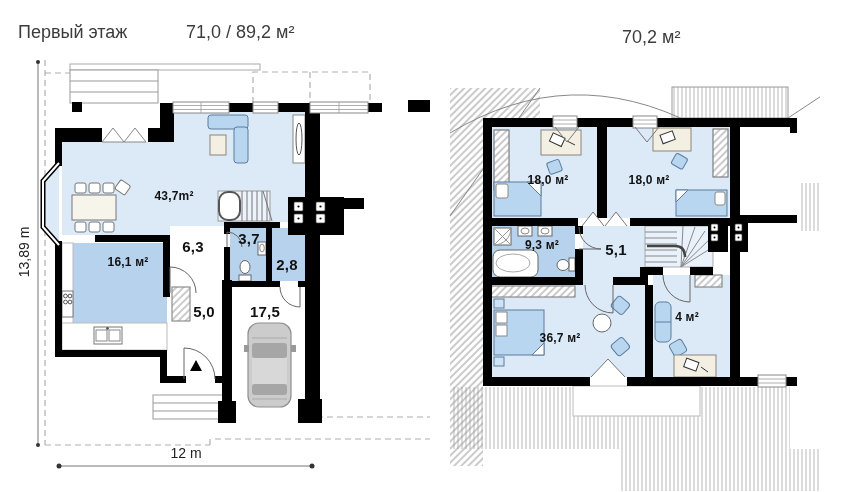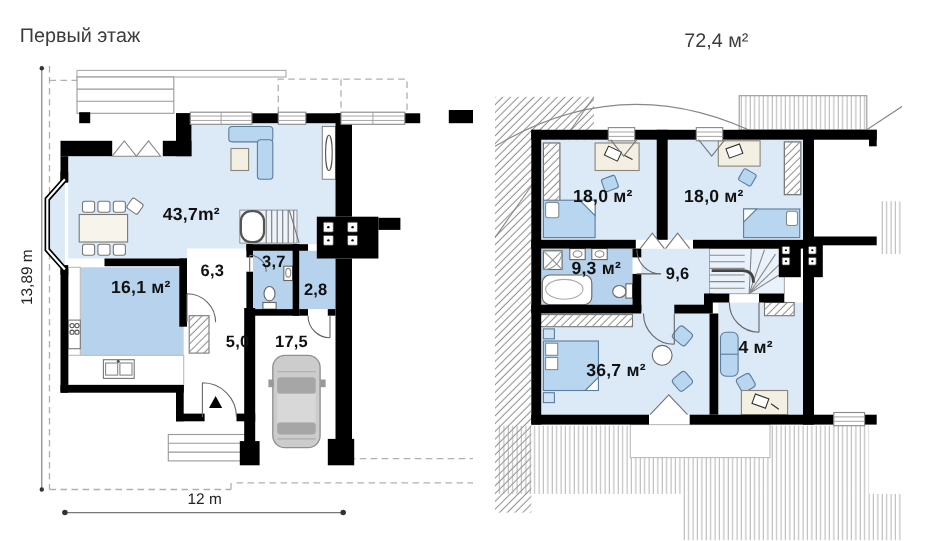--- a/index.html
+++ b/index.html
@@ -1,33 +1,34 @@
 <!DOCTYPE html>
 <html><head>
 <meta charset="utf-8">
 <style>
   html,body{margin:0;padding:0;background:#fff;}
   .page{position:relative;width:820px;height:492px;background:#fff;
         font-family:"Liberation Sans",sans-serif;overflow:hidden;}
   .hdr{position:absolute;font-size:18px;color:#3c3c3c;white-space:nowrap;}
   .lbl{position:absolute;transform:translate(-50%,-50%);font-weight:bold;color:#111;
        white-space:nowrap;letter-spacing:0.2px;}
-  .lbl.big{font-size:16px;}
+  .lbl.big{font-size:12px;}
   .lbl.sm{font-size:15px;}
   .dim{position:absolute;transform:translate(-50%,-50%);font-size:14px;color:#222;white-space:nowrap;}
   .dim.vert{transform:translate(-50%,-50%) rotate(-90deg);}
   svg{position:absolute;}
 </style>
 </head>
 <body>
 
 <div class="page">
 
   <div class="hdr" style="left:18px;top:22px">Первый этаж</div>
-  <div class="hdr" style="left:622px;top:27px">72,4 м²</div>
+  <div class="hdr" style="left:186px;top:22px">71,0 / 89,2 м²</div>
+  <div class="hdr" style="left:622px;top:27px">70,2 м²</div>
 
   <svg style="left:10px;top:55px" width="430" height="420" viewBox="0 0 430 420">
     <defs>
       <pattern id="hd1" width="5" height="5" patternUnits="userSpaceOnUse" patternTransform="rotate(45)">
         <path d="M2,0V5" stroke="#8a8a8a" stroke-width="0.9"></path>
       </pattern>
     </defs>
 
     <g stroke="#b0b0b0" stroke-width="1.2" stroke-dasharray="6 4" fill="none">
       <path d="M35,5 V390"></path>
@@ -361,26 +362,26 @@
       <path d="M168,230 V258 M140,230 A28,28 0 0 0 168,258" stroke="#666"></path>
       <path d="M245,220 V247 M218,220 A27,27 0 0 0 245,247" stroke="#666"></path>
     </g>
   </svg>
 
   <div class="lbl big" style="left:174px;top:196px">43,7m²</div>
   <div class="lbl big" style="left:128px;top:262px">16,1 м²</div>
   <div class="lbl sm" style="left:193px;top:246px">6,3</div>
   <div class="lbl sm" style="left:249px;top:238px">3,7</div>
   <div class="lbl sm" style="left:287px;top:264px">2,8</div>
-  <div class="lbl sm" style="left:216px;top:311px">5,0</div>
+  <div class="lbl sm" style="left:204px;top:311px">5,0</div>
   <div class="lbl sm" style="left:265px;top:311px">17,5</div>
 
   <div class="dim vert" style="left:24px;top:252px">13,89 m</div>
   <div class="dim" style="left:186px;top:453px">12 m</div>
 
   <div class="lbl big" style="left:548px;top:180px">18,0 м²</div>
   <div class="lbl big" style="left:649px;top:180px">18,0 м²</div>
   <div class="lbl big" style="left:542px;top:245px">9,3 м²</div>
-  <div class="lbl sm" style="left:616px;top:249px">9,6</div>
+  <div class="lbl sm" style="left:616px;top:249px">5,1</div>
   <div class="lbl big" style="left:560px;top:338px">36,7 м²</div>
   <div class="lbl big" style="left:687px;top:317px">4 м²</div>
 
 </div>
 
 </body></html>

